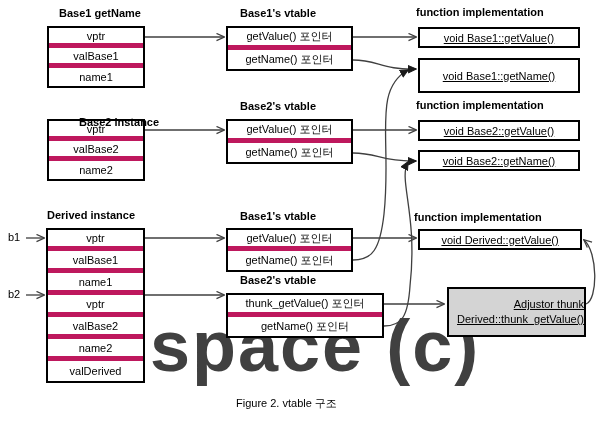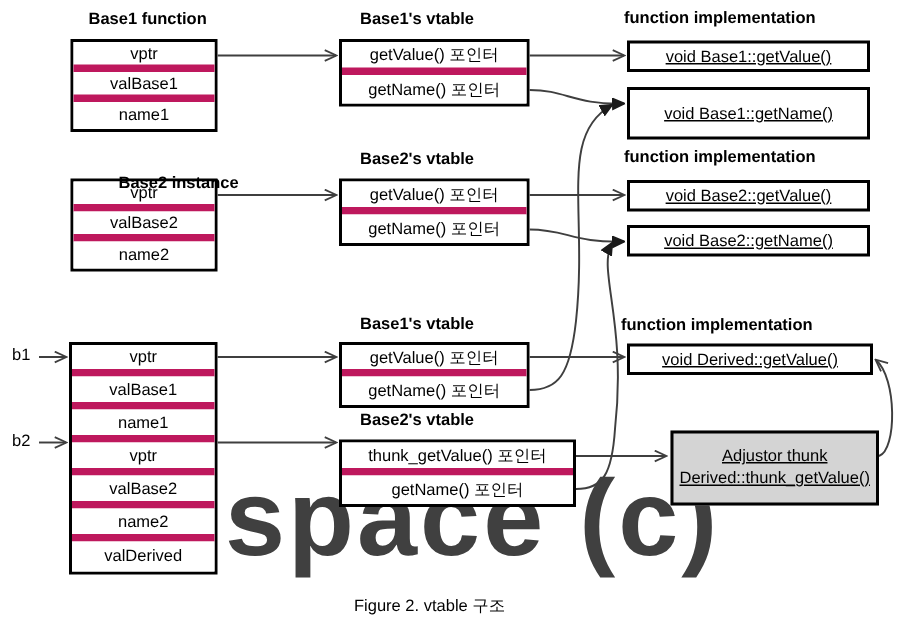--- a/index.html
+++ b/index.html
@@ -146,21 +146,21 @@
       <path d="M384,304 L444,304" marker-end="url(#ah)"></path>
 
       <path d="M353,260 C372,260 380,250 384,214 C392,140 372,90 408,70" marker-end="url(#ahb)"></path>
 
       <path d="M384,326 C402,326 408,316 410,286 C418,214 398,180 408,162" marker-end="url(#ahb)"></path>
 
       <path d="M586,304 C598,300 598,252 584,240" marker-end="url(#ah)"></path>
     </g>
   </svg>
 
-  <div class="heading" style="left:59px; top:7px;">Base1 function</div>
+  <div class="heading" style="left:59px; top:7px;">Base1 getName</div>
 
   <div class="stack" style="left:47px; top:26px; width:98px; height:62px;">
     <div class="cell" style="height:20px;">vptr</div>
     <div class="cell" style="height:20px;">valBase1</div>
     <div class="cell" style="height:18px;">name1</div>
   </div>
 
   <div class="heading" style="left:240px; top:7px;">Base1's vtable</div>
 
   <div class="stack" style="left:226px; top:26px; width:127px; height:45px;">
@@ -186,20 +186,21 @@
   <div class="stack" style="left:226px; top:119px; width:127px; height:45px;">
     <div class="cell" style="height:22px;">getValue() 포인터</div>
     <div class="cell" style="height:19px;">getName() 포인터</div>
   </div>
 
   <div class="heading thin" style="left:416px; top:99px;">function implementation</div>
 
   <div class="fnbox" style="left:418px; top:120px; width:162px; height:21px;">void Base2::getValue()</div>
   <div class="fnbox" style="left:418px; top:150px; width:162px; height:21px;">void Base2::getName()</div>
 
+  <div class="heading" style="left:47px; top:209px;">Derived instance</div>
 
   <div class="sidelabel" style="left:8px; top:231px;">b1</div>
   <div class="sidelabel" style="left:8px; top:288px;text-align:center;">b2</div>
 
   <div class="stack" style="left:46px; top:228px; width:99px; height:155px;">
     <div class="cell" style="height:21px;">vptr</div>
     <div class="cell" style="height:22px;">valBase1</div>
     <div class="cell" style="height:22px;">name1</div>
     <div class="cell" style="height:22px;">vptr</div>
     <div class="cell" style="height:22px;">valBase2</div>
@@ -218,20 +219,20 @@
 
   <div class="stack" style="left:226px; top:293px; width:158px; height:45px;">
     <div class="cell" style="height:22px;">thunk_getValue() 포인터</div>
     <div class="cell" style="height:19px;">getName() 포인터</div>
   </div>
 
   <div class="heading thin" style="left:414px; top:211px;">function implementation</div>
 
   <div class="fnbox" style="left:418px; top:229px; width:164px; height:21px;">void Derived::getValue()</div>
 
-  <div class="fnbox shaded" style="left:447px; top:287px; width:139px; height:50px;">
+  <div class="fnbox shaded" style="left:447px; top:287px; width:139px; height:50px;align-items:flex-end;">
     <span>Adjustor thunk</span>
     <span>Derived::thunk_getValue()</span>
   </div>
 
   <div class="caption" style="left:236px; top:396px;">Figure 2. vtable 구조</div>
 
 </div>
 
 </body></html>

